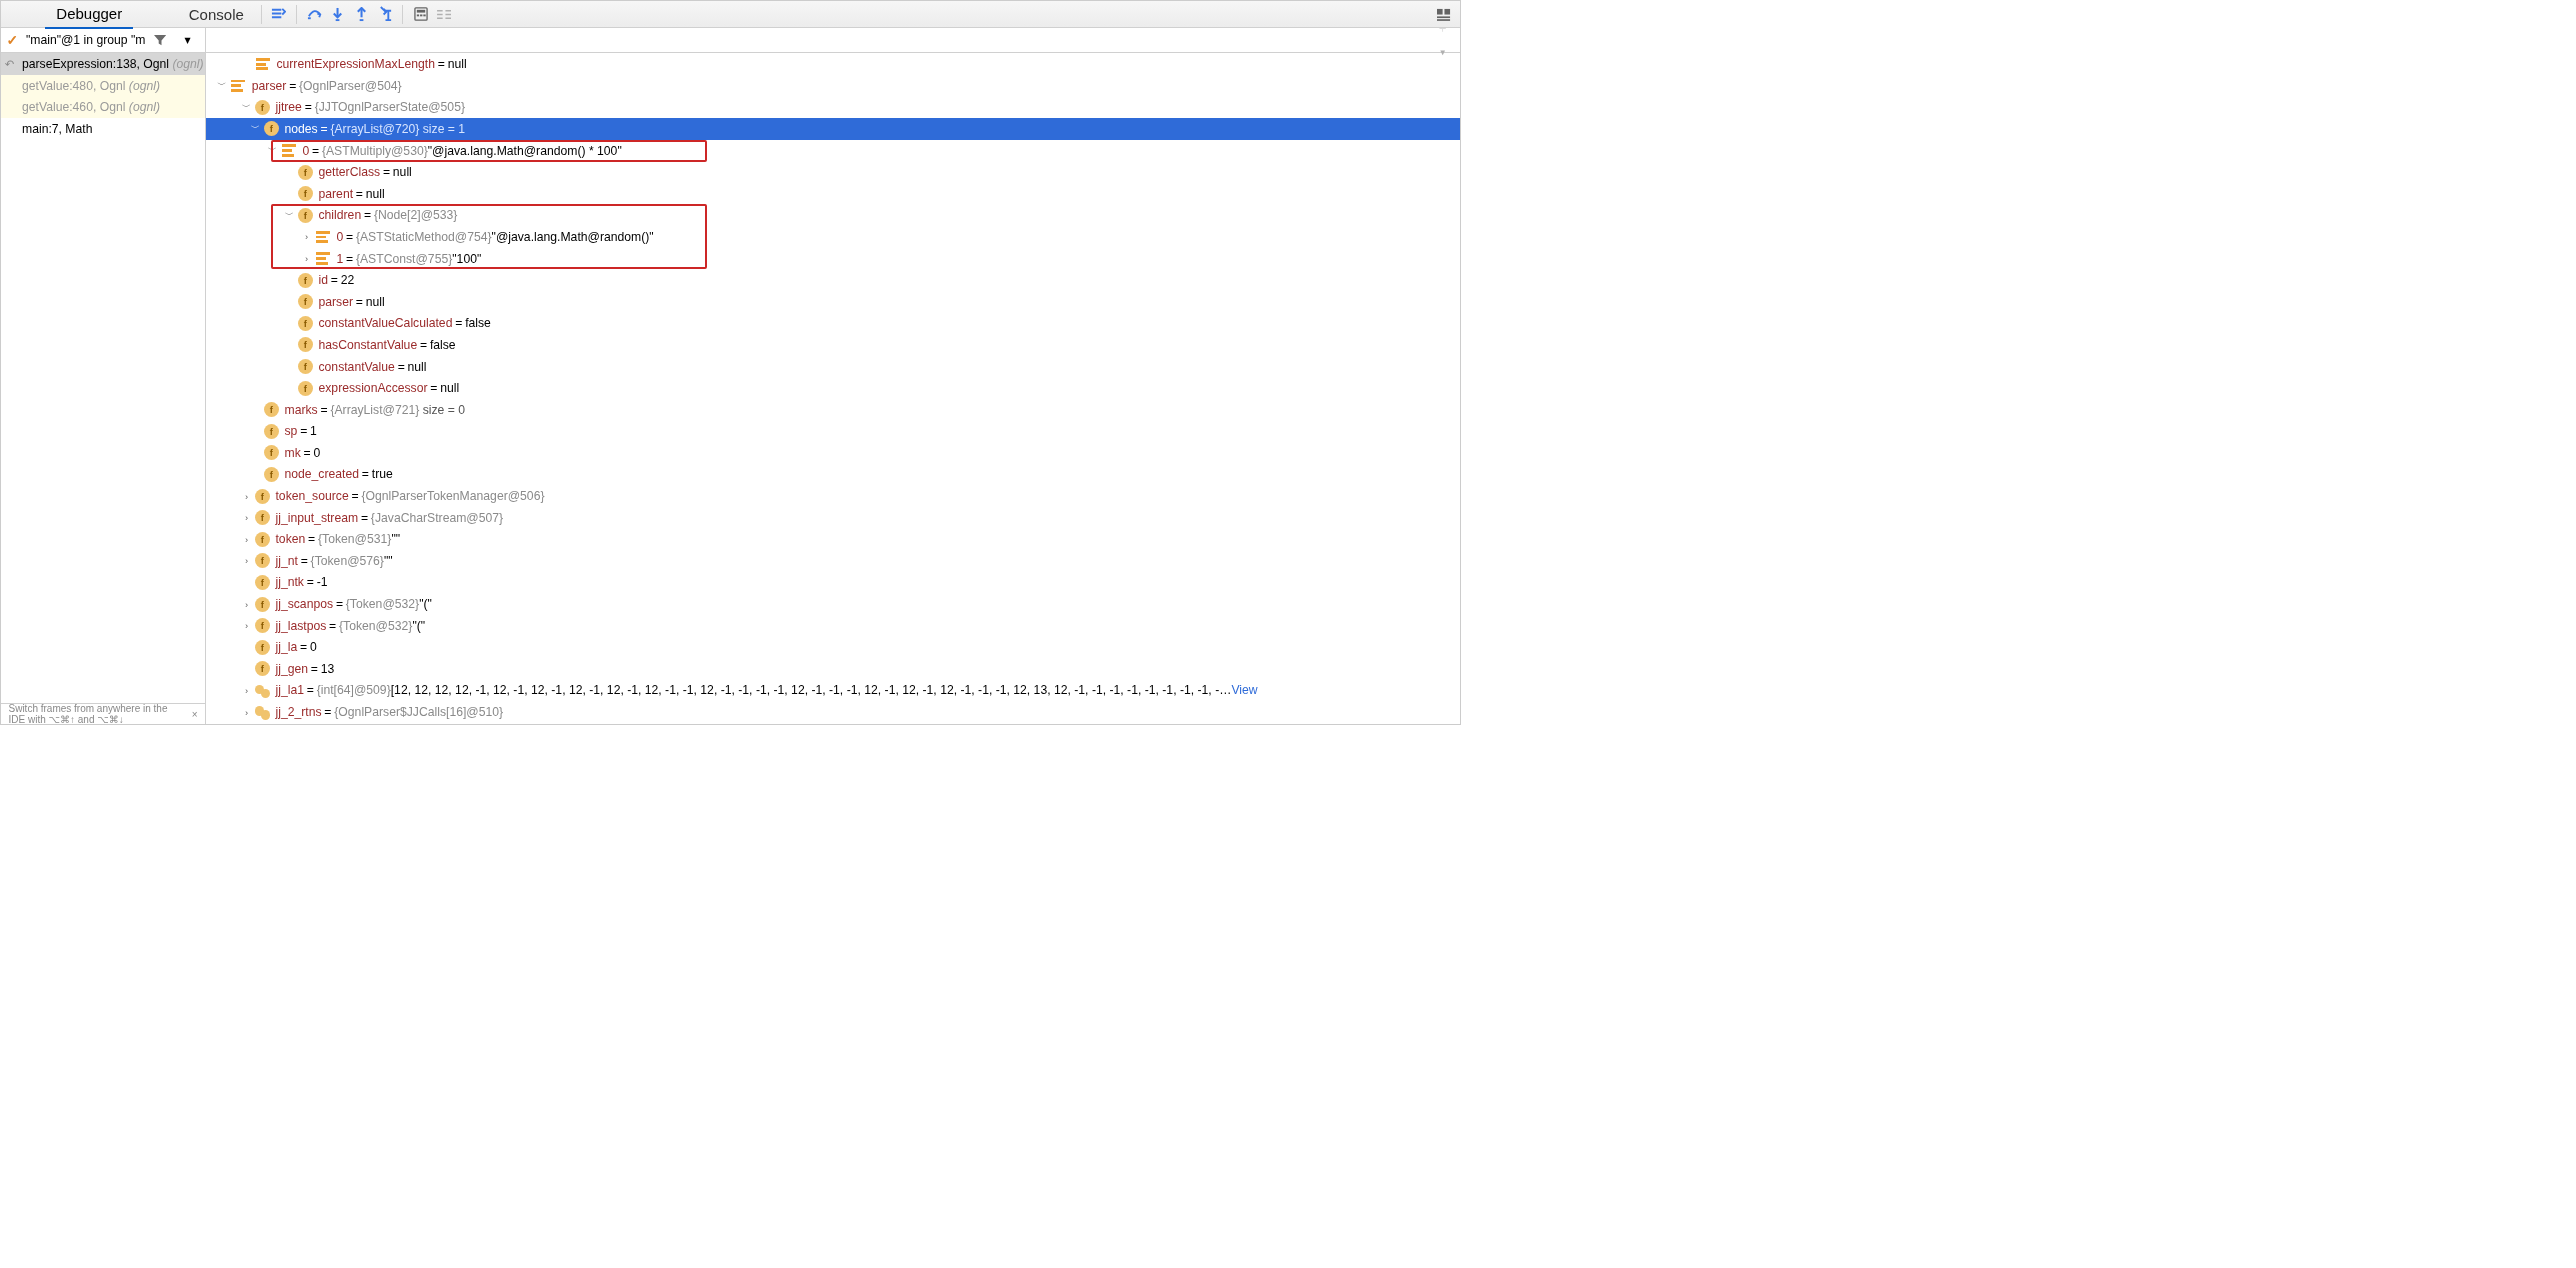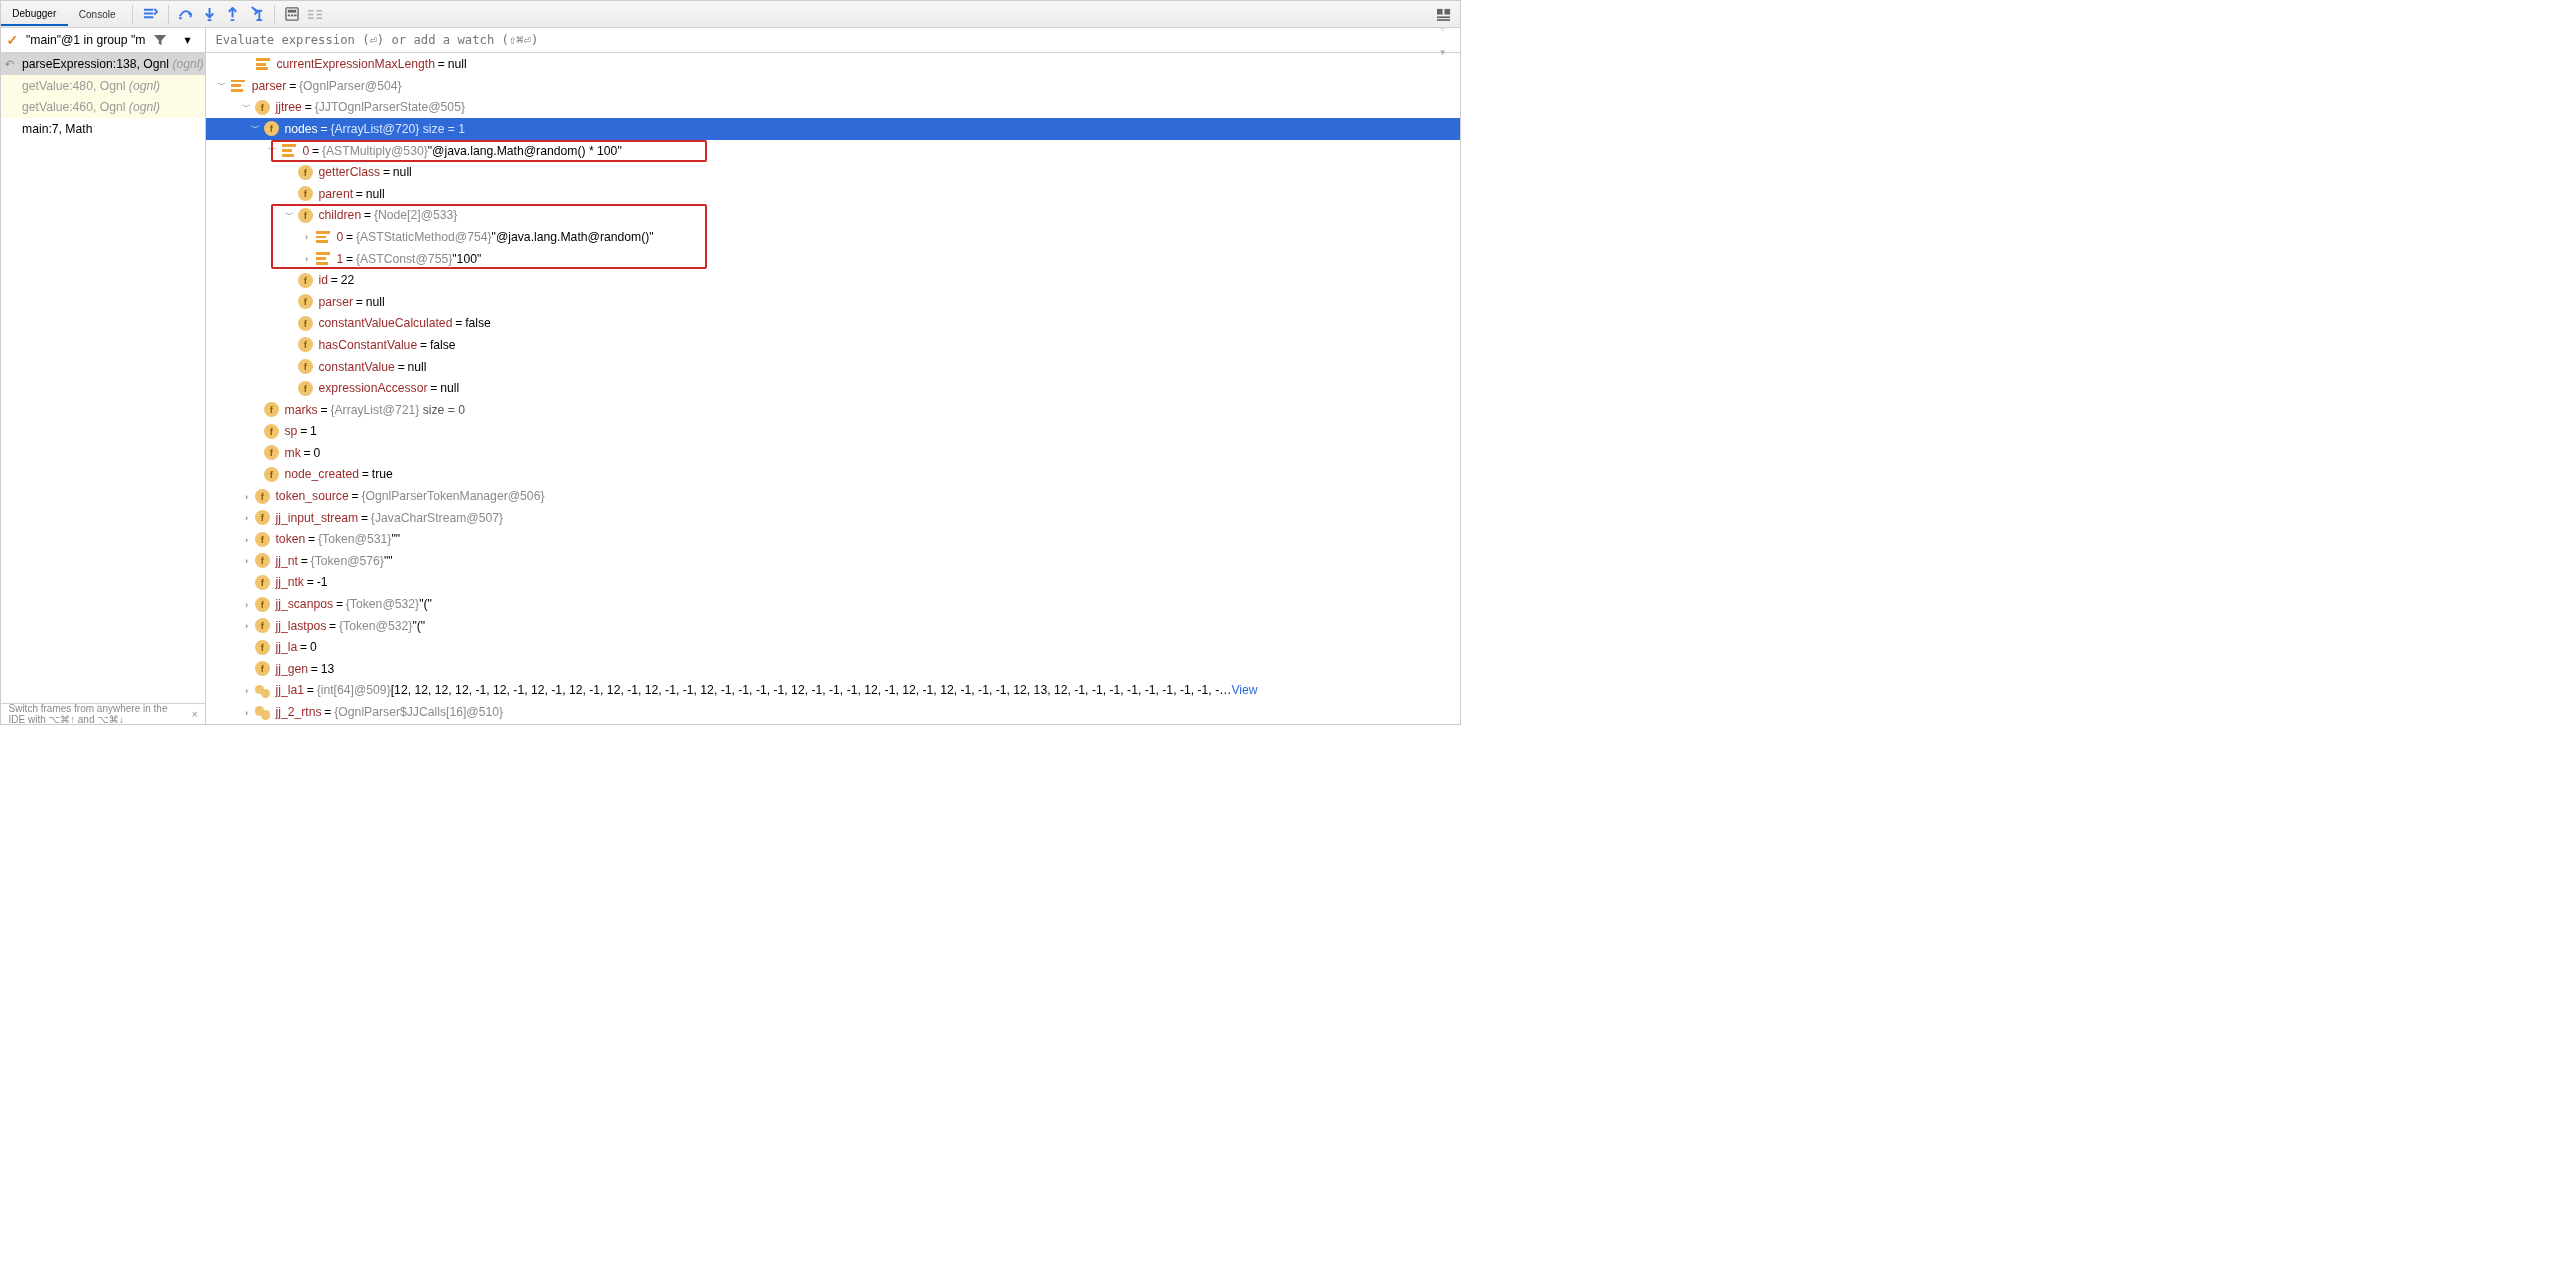--- a/index.html
+++ b/index.html
@@ -1,21 +1,21 @@
 <!DOCTYPE html>
 <html style="font-size:15px"><head>
 <meta charset="utf-8">
 <style>
 * { box-sizing: border-box; margin: 0; padding: 0; }
 body { font-family: -apple-system, BlinkMacSystemFont, "Segoe UI", Arial, sans-serif; font-size: 12.2px; background: #fff; color: #000; }
 .root { width: 1461px; height: 725px; display: flex; flex-direction: column; border: 0.9px solid #ccc; }
 
 
 .toolbar { height: 27px; background: linear-gradient(#f6f6f6,#ececec); border-bottom: 0.9px solid #d0d0d0; display: flex; align-items: center; position: relative; user-select: none; }
-.tab { padding: 5.6px 11.3px 4.7px; color: #333; cursor: pointer; font-size: 10px; }
+.tab { padding: 5.6px 11.3px 4.7px; color: #333; cursor: pointer; font-size: 15px; margin-left: 44px; }
 .tab.active { border-bottom: 2.8px solid #0b60c7; color: #000; }
 .vsep { width: 0.9px; height: 19px; background: #d0d0d0; margin: 0 5.6px; }
 .tool-btn { width: 23.5px; height: 23.5px; display: flex; align-items: center; justify-content: center; cursor: pointer; }
 .tool-btn.disabled { opacity: 0.45; cursor: default; }
 .right-tool { position:absolute; right:3.8px; top:1.9px; }
 
 
 .body { flex: 1; display: flex; overflow: hidden; }
 .left-pane { width: 205px; border-right: 0.9px solid #d0d0d0; display: flex; flex-direction: column; background: #fff; }
 .frames-head { height: 25.4px; border-bottom: 0.9px solid #d0d0d0; display: flex; align-items: center; padding: 0 5.6px; gap:3.8px; }
@@ -154,21 +154,20 @@
           <div class="frame-row"><span style="color: rgb(0, 0, 0);">main:7, Math</span></div>
         </div>
       <div class="hint">
         <span>Switch frames from anywhere in the IDE with ⌥⌘↑ and ⌥⌘↓</span>
         <span class="hint-close">×</span>
       </div>
     </div>
 
     <div class="right-pane">
       <div class="eval-bar" style="position:relative;">
-        <input type="text" style="flex: 1 1 0%; border: none; outline: none; background: transparent; font: inherit; color: rgb(51, 51, 51);" placeholder="Evaluate expression (⏎) or add a watch (⇧⌘⏎)">
         <div class="eval-actions">
           <span class="tool-btn disabled">＋</span>
           <span class="tool-btn">▾</span>
         </div>
       </div>
       <div class="vars">
         <div class="vars-inner" id="tree">
             <div class="row  ind1">
               <span class="chev blank">·</span>
               <span class="icon-e">

